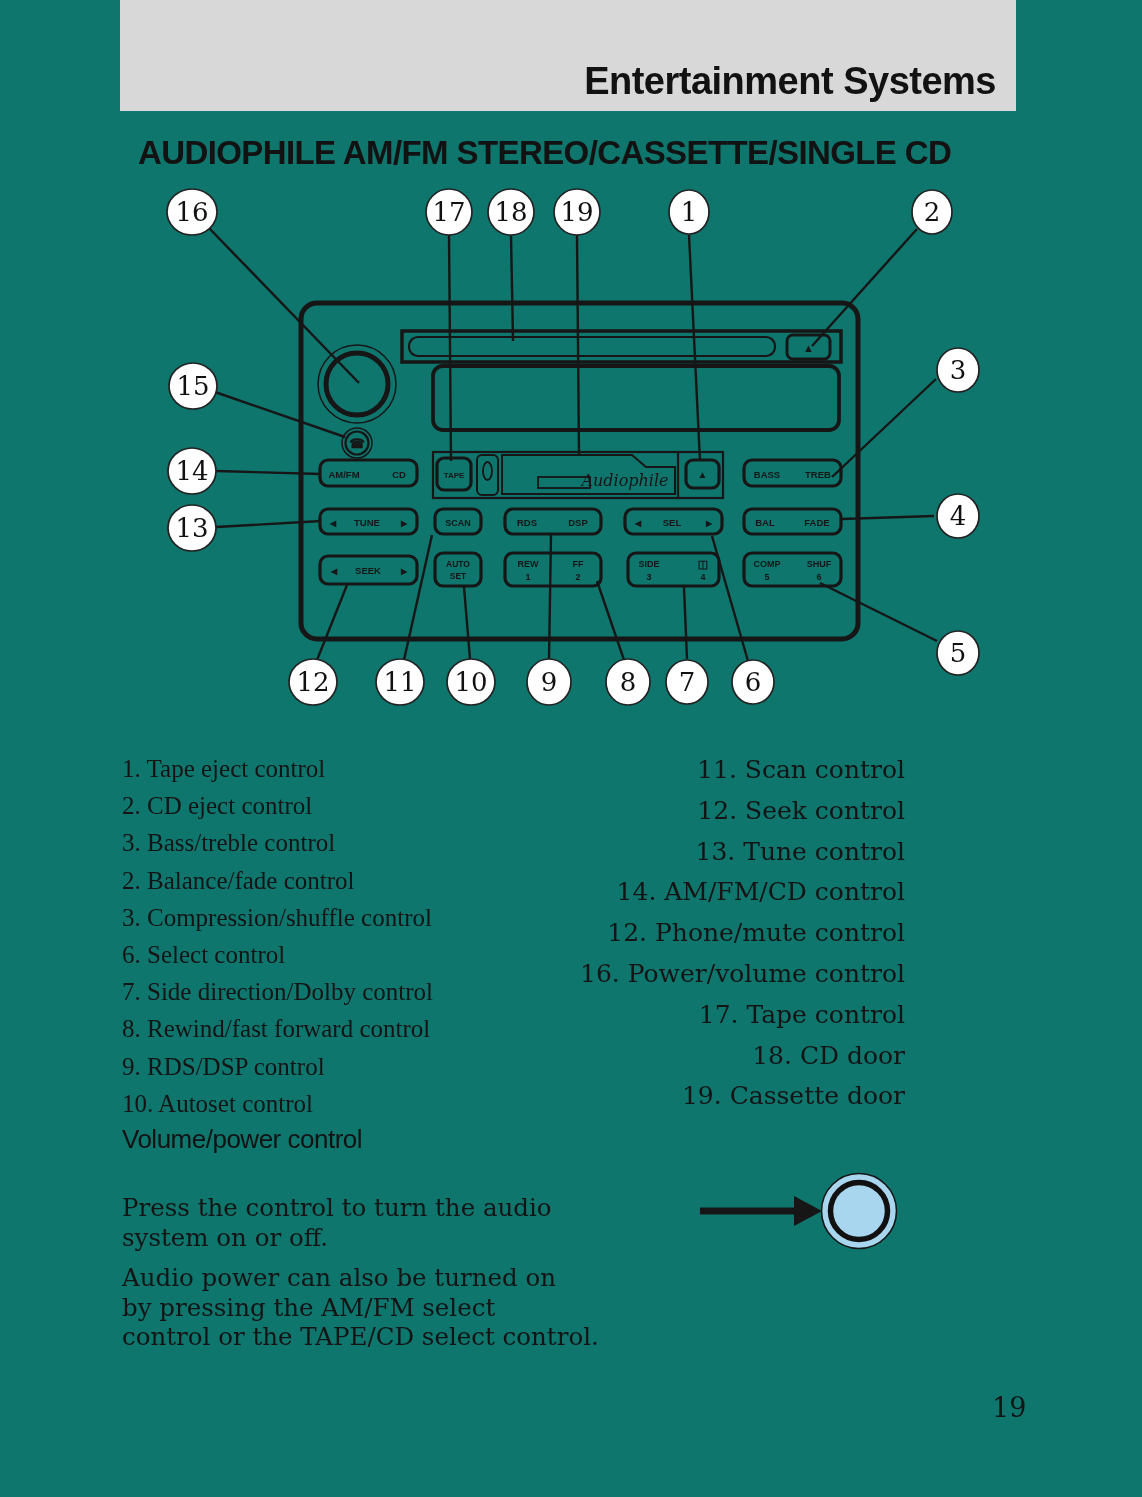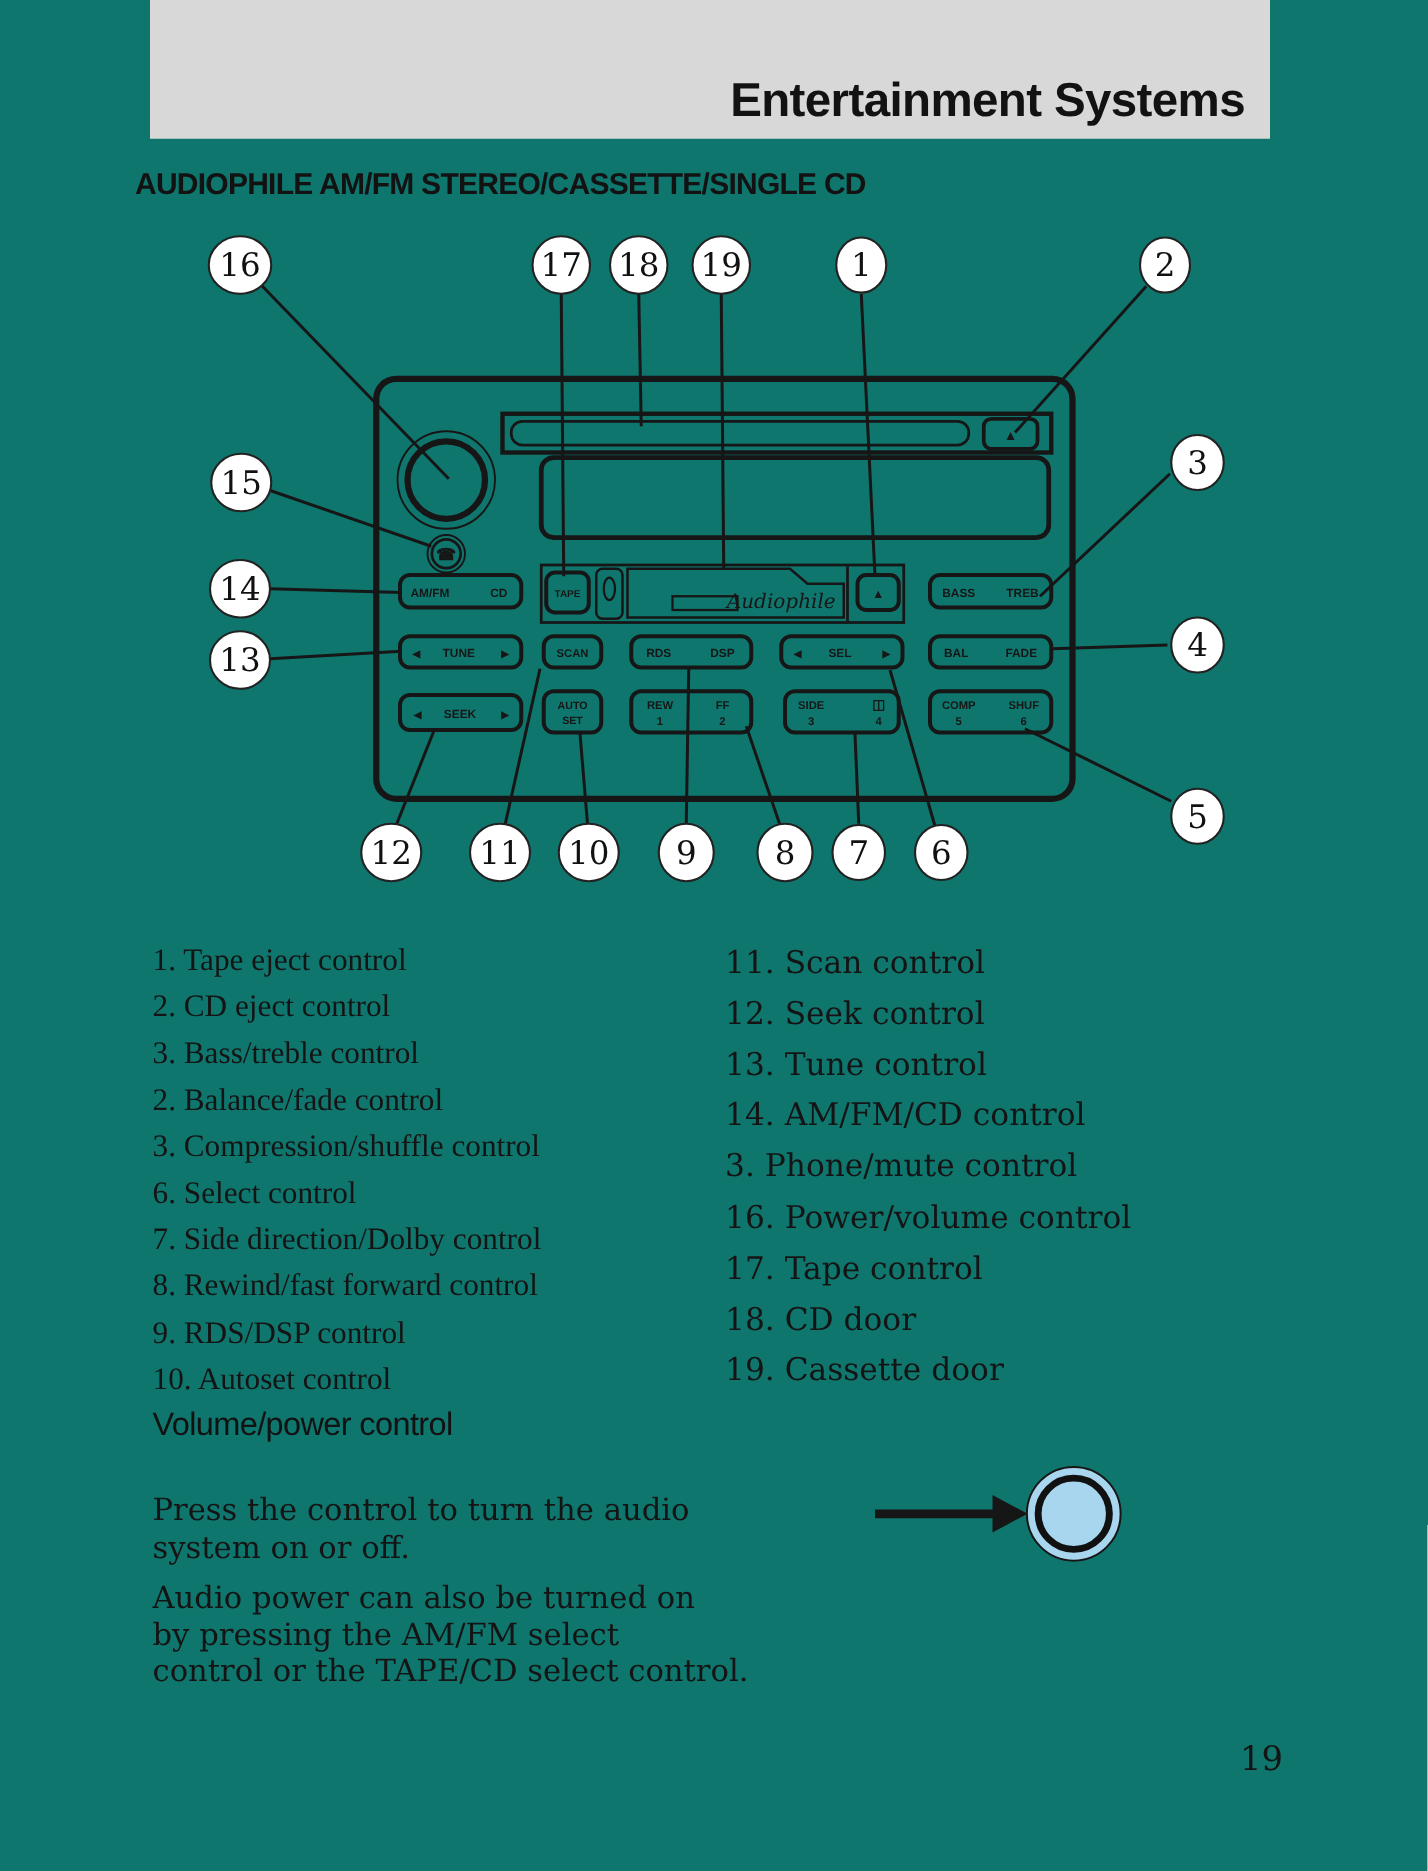--- a/index.html
+++ b/index.html
@@ -3,27 +3,27 @@
 <meta charset="utf-8">
 <style>
   html,body{margin:0;padding:0;background:#ffffff;}
   .page{position:relative;width:1142px;height:1497px;background:#0f766e;overflow:hidden;
         font-family:"DejaVu Serif",serif;color:#141414;}
   .banner{position:absolute;left:120px;top:0;width:896px;height:111px;background:#d8d8d8;
           display:flex;justify-content:flex-end;align-items:flex-end;box-sizing:border-box;
           padding:0 20px 8px 0;}
   .banner-title{font-family:"Liberation Sans",sans-serif;font-weight:bold;font-size:38px;
           color:#121212;letter-spacing:-0.5px;}
-  .page-heading{position:absolute;left:108px;top:134px;font-family:"Liberation Sans",sans-serif;
-          font-weight:bold;font-size:24px;color:#121212;letter-spacing:-0.6px;}
+  .page-heading{position:absolute;left:138px;top:134px;font-family:"Liberation Sans",sans-serif;
+          font-weight:bold;font-size:33px;color:#121212;letter-spacing:-0.6px;}
   .diagram{position:absolute;left:0;top:168px;}
   .legend-left{position:absolute;left:122px;top:750px;font-size:25px;}
   .legend-left .li{line-height:37.2px;white-space:nowrap;font-family:Liberation Serif, serif;}
   .legend-right{position:absolute;left:580px;top:750px;font-size:25px;}
-  .legend-right .li{line-height:40.8px;white-space:nowrap;}
+  .legend-right .li{line-height:40.8px;white-space:nowrap;text-align:right;}
   .vol-heading{position:absolute;left:122px;top:1124px;font-family:"Liberation Sans",sans-serif;
           font-weight:normal;font-size:26px;color:#121212;letter-spacing:-0.5px;text-align:right;}
   .para{position:absolute;left:122px;font-size:24.5px;line-height:29.6px;margin-top:31px;}
   #para1{top:1162px;}
   #para2{top:1232px;}
   .knob-art{position:absolute;left:688px;top:1156px;}
   .page-num{position:absolute;left:992px;top:1392px;font-size:27px;}
   
   .ol{fill:none;stroke:#161616;}
   .solid{fill:#161616;stroke:none;}
@@ -283,21 +283,21 @@
     <div class="li">7. Side direction/Dolby control</div>
     <div class="li">8. Rewind/fast forward control</div>
     <div class="li">9. RDS/DSP control</div>
     <div class="li">10. Autoset control</div>
   </div>
   <div class="legend-right">
     <div class="li">11. Scan control</div>
     <div class="li">12. Seek control</div>
     <div class="li">13. Tune control</div>
     <div class="li">14. AM/FM/CD control</div>
-    <div class="li">3. Phone/mute control</div>
+    <div class="li">12. Phone/mute control</div>
     <div class="li">16. Power/volume control</div>
     <div class="li">17. Tape control</div>
     <div class="li">18. CD door</div>
     <div class="li">19. Cassette door</div>
   </div>
 
   <div class="vol-heading">Volume/power control</div>
 
   <div class="para" id="para1">
     <div>Press the control to turn the audio</div>

